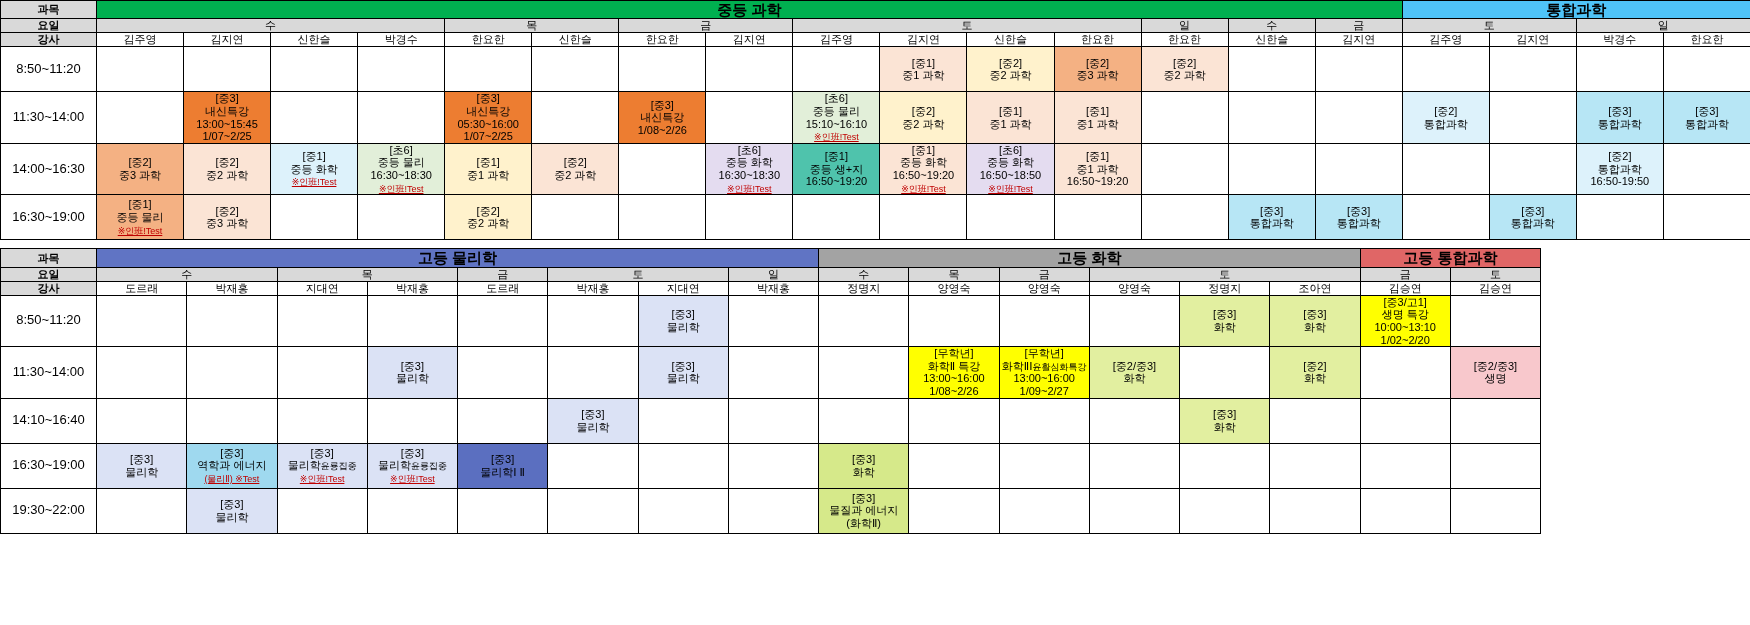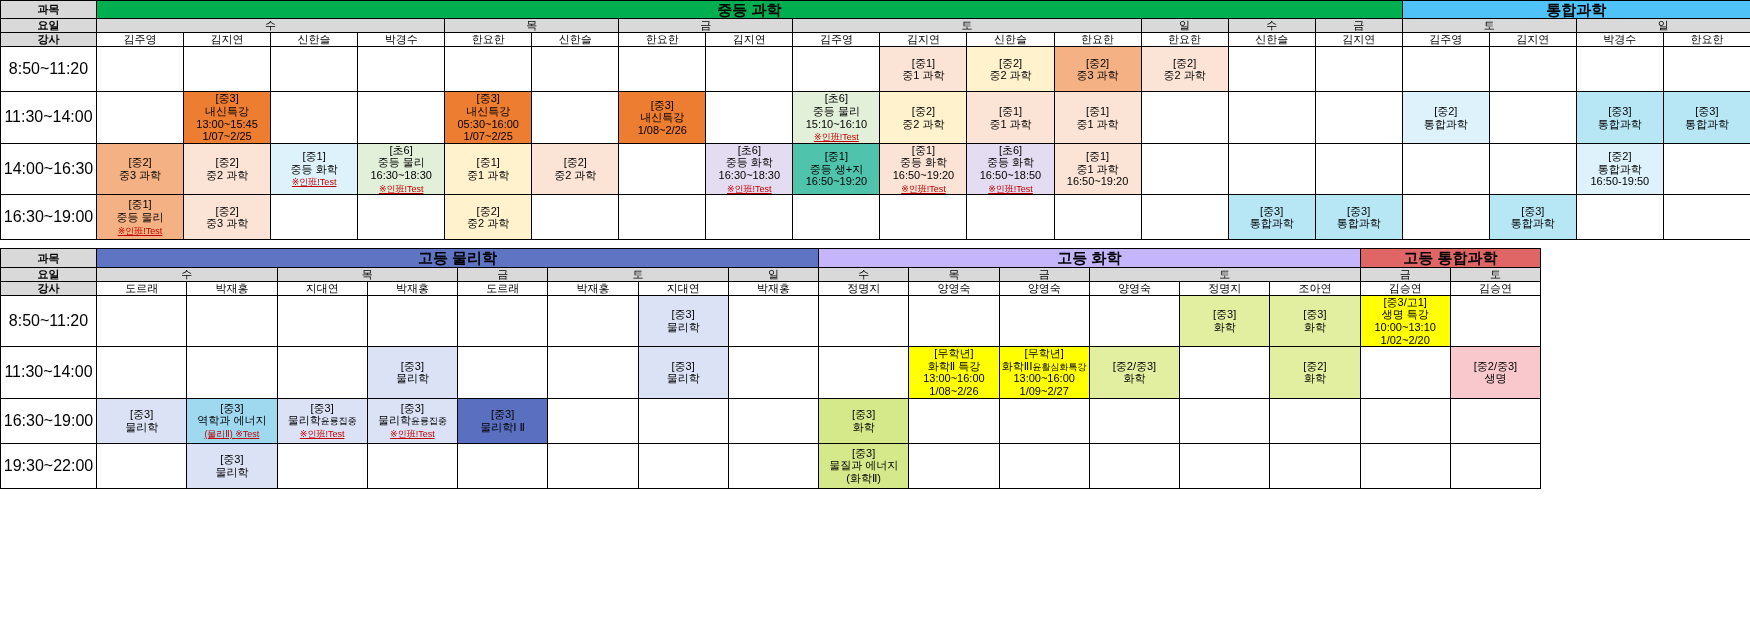--- a/index.html
+++ b/index.html
@@ -3,21 +3,21 @@
 <meta charset="utf-8">
 <style>
   html,body{margin:0;padding:0;background:#fff;}
   body{font-family:"Liberation Sans","DejaVu Sans",sans-serif;width:1750px;height:625px;overflow:hidden;}
   table{border-collapse:collapse;table-layout:fixed;}
   td{border:1px solid #000;text-align:center;vertical-align:middle;font-size:11px;line-height:1.15;padding:0;}
   .hdr-lbl{background:#d9d9d9;font-weight:bold;font-size:11px;}
   .subj{font-weight:bold;font-size:15px;}
   .day{background:#d9d9d9;font-size:11px;}
   .teacher{background:#fff;font-size:11px;}
-  .timecol{font-size:16px;background:#fff;}
+  .timecol{font-size:13px;background:#fff;}
   .cell{font-size:11px;}
   .tiny{font-size:9px;}
   .red{color:#c00000;}
   .u{text-decoration:underline;}
   .wrapTop{margin:0 0 0 0;}
   .wrapBot{margin-top:4px;}
   .gap{height:4px;}
 </style>
 </head>
 <body>
@@ -196,21 +196,21 @@
         <col style="width:90.25px">
         <col style="width:90.25px">
         <col style="width:90.25px">
         <col style="width:90.25px">
         <col style="width:90.25px">
       </colgroup>
       <tbody>
         <tr>
           <td class="hdr-lbl" style="height:15px">과목</td>
           <td class="subj" colspan="8" style="background:#6074c4">고등 물리학</td>
-          <td class="subj" colspan="6" style="background:#c4b5fd">고등 화학</td>
+          <td class="subj" colspan="6" style="background:#a3a3a3">고등 화학</td>
           <td class="subj" colspan="2" style="background:#e06666">고등 통합과학</td>
         </tr>
         <tr>
           <td class="hdr-lbl" style="height:13px">요일</td>
           <td class="day" colspan="2">수</td>
           <td class="day" colspan="2">목</td>
           <td class="day" colspan="1">금</td>
           <td class="day" colspan="2">토</td>
           <td class="day" colspan="1">일</td>
           <td class="day" colspan="1">수</td>
@@ -271,20 +271,39 @@
           <td class="cell" style="background:#fff"></td>
           <td class="cell" style="background:#ffff00">[무학년]<br>화학Ⅱ 특강<br><span>13:00~16:00</span><br><span>1/08~2/26</span></td>
           <td class="cell" style="background:#ffff00">[무학년]<br>화학ⅡⅠ<span class="tiny">윤활심화특강</span><br><span>13:00~16:00</span><br><span>1/09~2/27</span></td>
           <td class="cell" style="background:#e2efa0">[중2/중3]<br>화학</td>
           <td class="cell" style="background:#fff"></td>
           <td class="cell" style="background:#e2efa0">[중2]<br>화학</td>
           <td class="cell" style="background:#fff"></td>
           <td class="cell" style="background:#f8c8cc">[중2/중3]<br>생명</td>
         </tr>
         <tr>
+          <td class="timecol" style="height:44px">14:10~16:40</td>
+          <td class="cell" style="background:#fff"></td>
+          <td class="cell" style="background:#fff"></td>
+          <td class="cell" style="background:#fff"></td>
+          <td class="cell" style="background:#fff"></td>
+          <td class="cell" style="background:#fff"></td>
+          <td class="cell" style="background:#dbe2f5">[중3]<br>물리학</td>
+          <td class="cell" style="background:#fff"></td>
+          <td class="cell" style="background:#fff"></td>
+          <td class="cell" style="background:#fff"></td>
+          <td class="cell" style="background:#fff"></td>
+          <td class="cell" style="background:#fff"></td>
+          <td class="cell" style="background:#fff"></td>
+          <td class="cell" style="background:#e2efa0">[중3]<br>화학</td>
+          <td class="cell" style="background:#fff"></td>
+          <td class="cell" style="background:#fff"></td>
+          <td class="cell" style="background:#fff"></td>
+        </tr>
+        <tr>
           <td class="timecol" style="height:44px">16:30~19:00</td>
           <td class="cell" style="background:#dbe2f5">[중3]<br>물리학</td>
           <td class="cell" style="background:#9fd9ef">[중3]<br>역학과 에너지<br><span class="tiny red u">(물리Ⅱ) ※Test</span></td>
           <td class="cell" style="background:#dbe2f5">[중3]<br>물리학<span class="tiny">윤룡집중</span><br><span class="tiny red u">※인班!Test</span></td>
           <td class="cell" style="background:#dbe2f5">[중3]<br>물리학<span class="tiny">윤룡집중</span><br><span class="tiny red u">※인班!Test</span></td>
           <td class="cell" style="background:#5b6fc0">[중3]<br>물리학Ⅰ Ⅱ</td>
           <td class="cell" style="background:#fff"></td>
           <td class="cell" style="background:#fff"></td>
           <td class="cell" style="background:#fff"></td>
           <td class="cell" style="background:#d6e98a">[중3]<br>화학</td>

